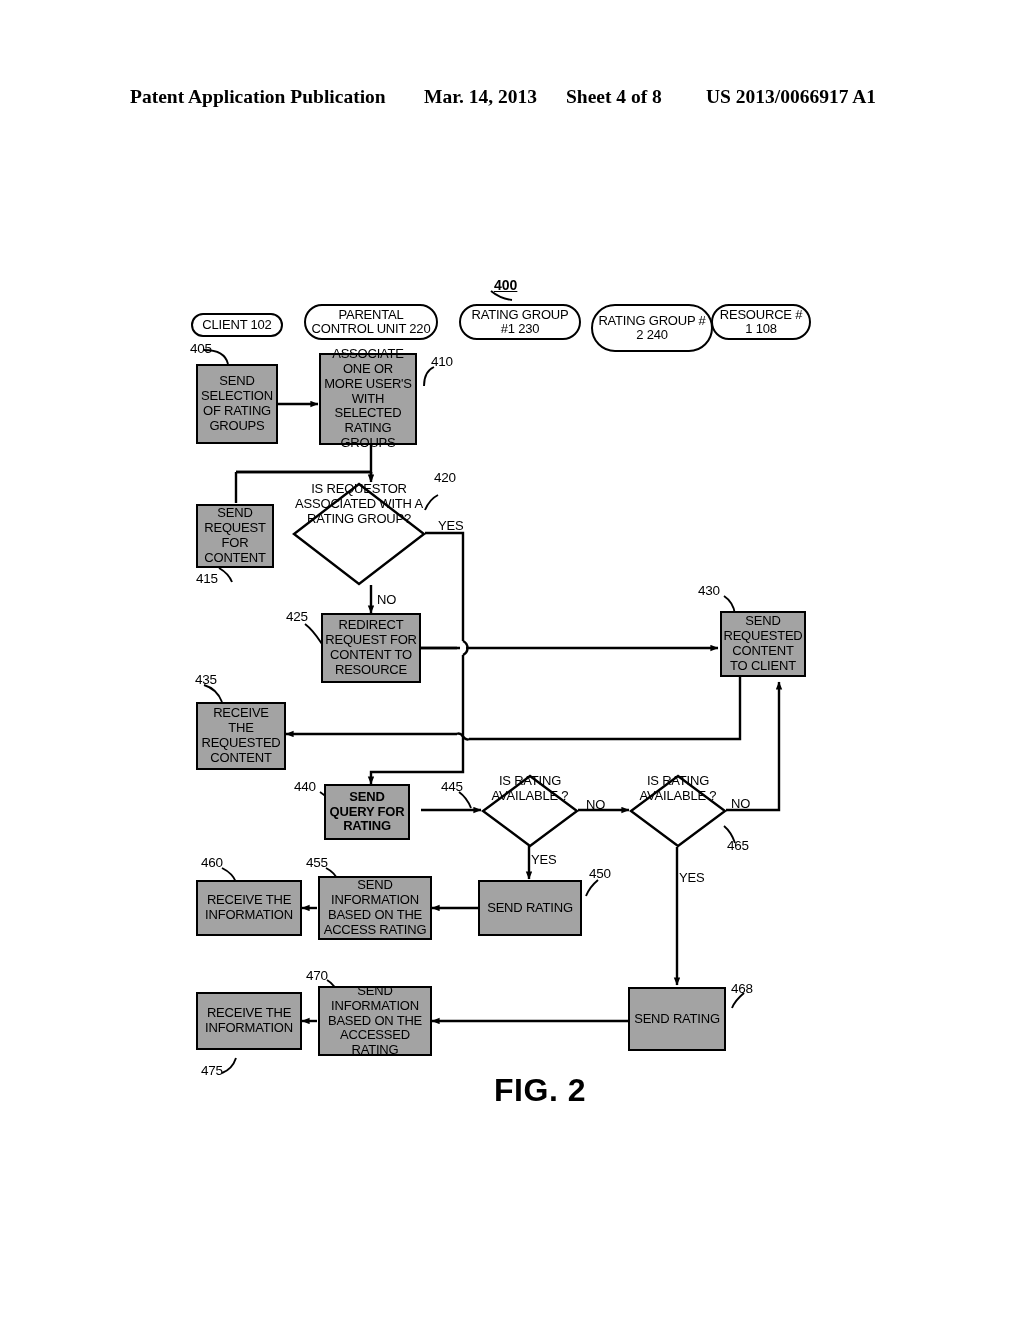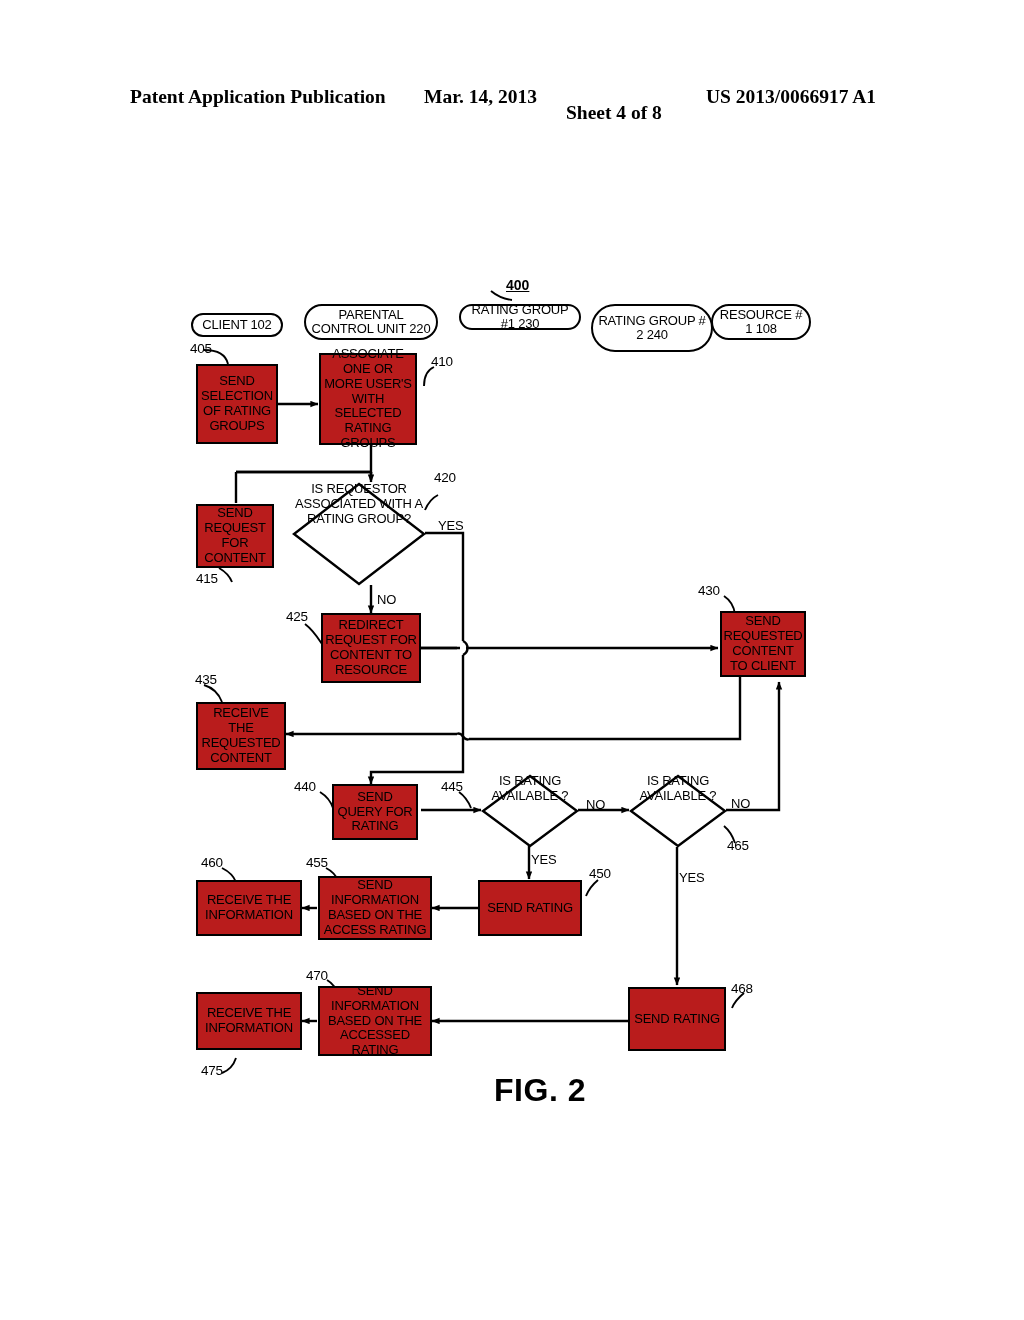--- a/index.html
+++ b/index.html
@@ -23,21 +23,21 @@
     left: 0;
     width: 1024px;
     height: 28px;
     font-family: "Liberation Serif", serif;
     font-weight: bold;
     font-size: 19.5px;
     white-space: nowrap;
   }
   #patent-header .h-pub   { position: absolute; left: 130px; top: 0; }
   #patent-header .h-date  { position: absolute; left: 424px; top: 0; }
-  #patent-header .h-sheet { position: absolute; left: 566px; top: 16px; }
+  #patent-header .h-sheet { position: absolute; left: 566px; top: 0; }
   #patent-header .h-num   { position: absolute; left: 706px; top: 0; }
 
   
   #figure {
     position: absolute;
     left: 0;
     top: 0;
     width: 1024px;
     height: 1320px;
   }
@@ -65,21 +65,21 @@
     letter-spacing: -0.2px;
     box-sizing: border-box;
     z-index: 4;
   }
   .lane span { display: block; padding: 0 4px; }
 
   
   .pbox {
     position: absolute;
     border: 2.4px solid #000;
-    background: #b91c1c;
+    background: #a3a3a3;
     display: flex;
     align-items: center;
     justify-content: center;
     text-align: center;
     line-height: 1.14;
     font-size: 13px;
     letter-spacing: -0.2px;
     box-sizing: border-box;
     z-index: 3;
   }
@@ -222,29 +222,29 @@
         <path d="M222,868 C230,872 234,877 236,882"></path>
         <path d="M724,826 C730,831 733,837 735,843"></path>
         <path d="M744,993 C738,998 734,1003 732,1008"></path>
         <path d="M327,980 C334,984 337,990 339,996"></path>
         <path d="M222,1073 C230,1070 234,1064 236,1058"></path>
         <path d="M491,291 C497,296 504,299 512,300"></path>
       </g>
     </g>
   </svg>
 
-  <div class="ref-400" style="left:494px; top:277px;margin-left:12px;">400</div>
+  <div class="ref-400" style="left:494px; top:277px;">400</div>
 
   <div class="lane" style="left:191px; top:313px; width:92px; height:24px;">
     <span>CLIENT 102</span>
   </div>
   <div class="lane" style="left:304px; top:304px; width:134px; height:36px;">
     <span>PARENTAL CONTROL UNIT 220</span>
   </div>
-  <div class="lane" style="left:459px; top:304px; width:122px; height:26px;">
+  <div class="lane" style="left:459px; top:304px; width:122px; height:36px;">
     <span>RATING GROUP #1 230</span>
   </div>
   <div class="lane" style="left:591px; top:304px; width:122px; height:48px;">
     <span>RATING GROUP # 2 240</span>
   </div>
   <div class="lane" style="left:711px; top:304px; width:100px; height:36px;">
     <span>RESOURCE # 1 108</span>
   </div>
 
   <div class="pbox" style="left:196px; top:364px; width:82px; height:80px;">
@@ -264,21 +264,21 @@
   </div>
 
   <div class="pbox" style="left:720px; top:611px; width:86px; height:66px;">
     <span>SEND REQUESTED CONTENT TO CLIENT</span>
   </div>
 
   <div class="pbox" style="left:196px; top:702px; width:90px; height:68px;">
     <span>RECEIVE THE REQUESTED CONTENT</span>
   </div>
 
-  <div class="pbox" style="left:332px; top:784px; width:86px; height:56px;">
+  <div class="pbox" style="left:324px; top:784px; width:86px; height:56px;font-weight:bold;">
     <span>SEND QUERY FOR RATING</span>
   </div>
 
   <div class="pbox" style="left:478px; top:880px; width:104px; height:56px;">
     <span>SEND RATING</span>
   </div>
 
   <div class="pbox" style="left:318px; top:876px; width:114px; height:64px;">
     <span>SEND INFORMATION BASED ON THE ACCESS RATING</span>
   </div>

